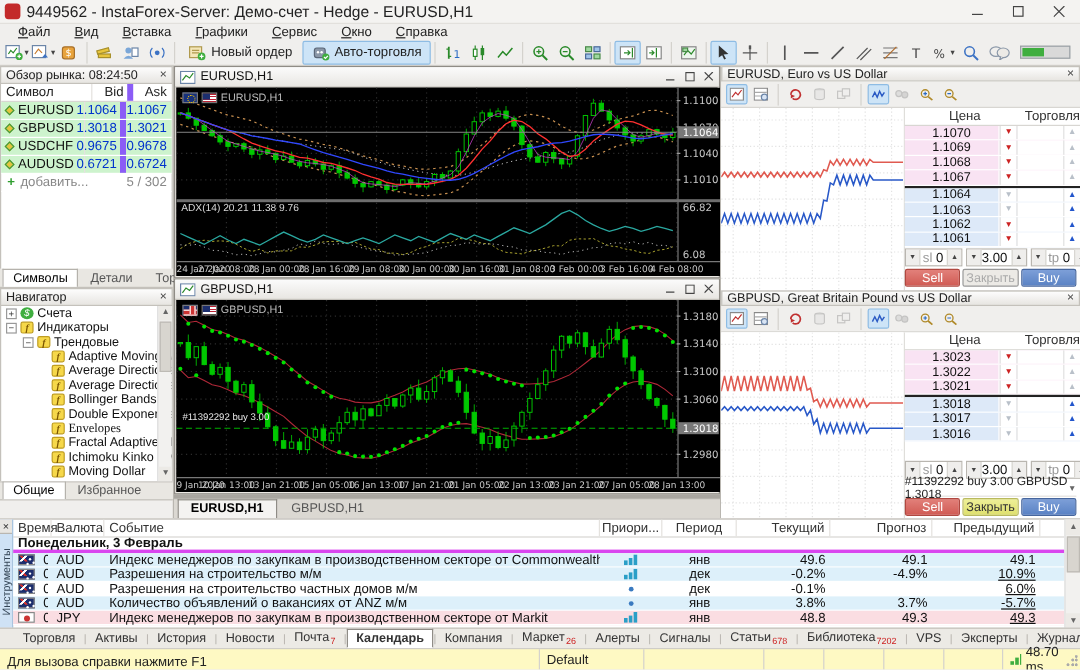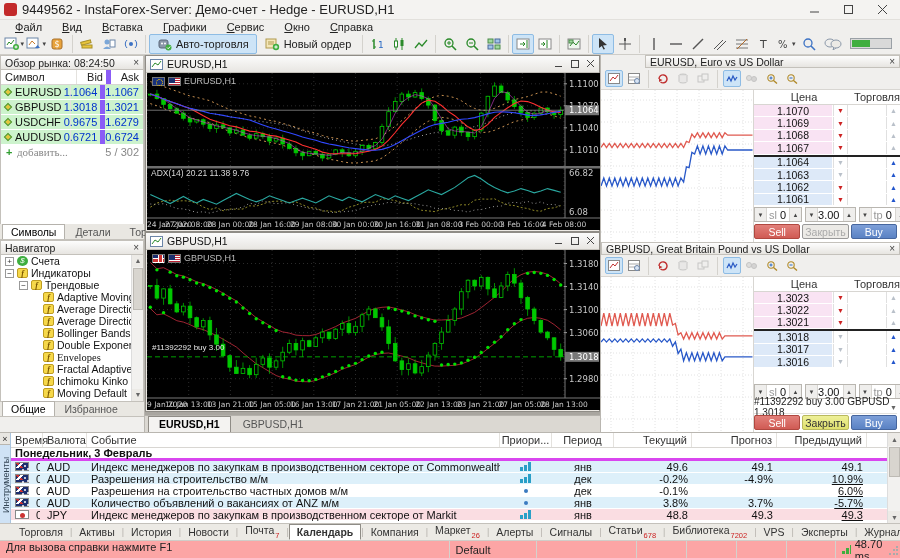--- a/index.html
+++ b/index.html
@@ -38,21 +38,21 @@
   .mw-table{background:#fff;border-left:1px solid #c4c1bb;border-right:1px solid #c4c1bb;}
   .mw-row{display:flex;height:15px;align-items:center;border-bottom:1px solid #fff;}
   .mw-head{border-bottom:1px solid #d8d6d2;color:#222;background:#fff;}
   .mw-row .c1{width:76px;display:flex;align-items:center;gap:4px;padding-left:4px;border-right:1px solid #e4e2de;height:100%;}
   .mw-row .c2{width:34px;text-align:left;padding-right:3px;border-right:5px solid #8b5cf6;height:100%;display:flex;align-items:center;justify-content:flex-end;}
   .mw-row .c3{flex:1;text-align:right;padding-right:4px;height:100%;display:flex;align-items:center;justify-content:flex-end;}
   .mw-row.quote{background:#cdf3cd;}
   .mw-row.quote .c2,.mw-row.quote .c3{color:#0033cc;}
   .sym-icon{width:6px;height:6px;background:#e2c63f;border:1px solid #3f9a3f;transform:rotate(45deg);flex:none;}
   .plus-icon{color:#2f9e2f;font-weight:bold;font-size:11px;width:8px;text-align:center;}
-  .mw-add{color:#888;font-family:Liberation Serif, serif;}
+  .mw-add{color:#888;}
   .mw-blank{height:64px;background:#fff;border-left:1px solid #c4c1bb;border-right:1px solid #c4c1bb;}
   .subtabs{height:16px;display:flex;align-items:flex-end;background:#e9e7e2;border-bottom:1px solid #c4c1bb;padding-left:2px;gap:1px;}
   .subtab{padding:1px 8px;color:#555;border:1px solid transparent;border-bottom:none;font-size:10.5px;white-space:nowrap;}
   .subtab.active{background:#fff;border-color:#b5b2ac;color:#000;}
   .nav-tree{background:#fff;border-left:1px solid #c4c1bb;border-right:1px solid #c4c1bb;height:146px;position:relative;overflow:hidden;}
   .tnode{height:12px;display:flex;align-items:center;gap:3px;white-space:nowrap;font-size:10.5px;color:#111;}
   .exp{width:9px;height:9px;border:1px solid #999;background:#fff;font-size:8px;line-height:7px;text-align:center;color:#333;flex:none;}
   .exp.p::before{content:"+";}
   .exp.m::before{content:"\2212";}
   .ficon{width:11px;height:10px;background:#f6d84a;border:1px solid #bf9d22;border-radius:2px;color:#7a5500;font:italic bold 8px "Liberation Serif",serif;text-align:center;line-height:9px;flex:none;}
@@ -161,21 +161,21 @@
   .cal-scroll .thumb{position:absolute;top:14px;left:1px;width:11px;height:30px;background:#d8d5cf;border:1px solid #bdbab4;}
 
   
   .btabs{position:absolute;left:0;top:523px;width:900px;height:17px;background:#eceae5;border-top:1px solid #c4c1bb;display:flex;align-items:center;padding-left:12px;}
   .btab{padding:1px 7px;color:#333;white-space:nowrap;position:relative;font-size:10.5px;}
   .btab .badge{color:#cc2222;font-size:7.5px;vertical-align:sub;margin-left:1px;}
   .btab.active{background:#fff;border:1px solid #8f8c86;border-bottom:1px solid #fff;font-weight:bold;}
   .btab-sep{color:#b5b2ac;font-size:9px;}
 
   
-  .statusbar{position:absolute;left:0;top:540px;width:900px;height:18px;background:#fca5a5;border-top:1px solid #cfcdc8;display:flex;align-items:flex-start;}
+  .statusbar{position:absolute;left:0;top:540px;width:900px;height:18px;background:#fef9c3;border-top:1px solid #cfcdc8;display:flex;align-items:flex-end;}
   .st-help{width:450px;padding-left:6px;color:#222;}
   .st-cell{height:100%;border-left:1px solid #d4d2cd;display:flex;align-items:center;padding-left:6px;color:#222;}
   .st-def{width:88px;}
   .e1{width:100px;}.e2{width:50px;}.e3{width:50px;}.e4{width:50px;}.e5{width:50px;}
   .st-ping{flex:1;justify-content:flex-end;padding-right:14px;gap:4px;display:flex;align-items:center;}
   .sig{width:12px;height:9px;background-image:linear-gradient(#3fae3f,#3fae3f),linear-gradient(#3fae3f,#3fae3f),linear-gradient(#3fae3f,#3fae3f);background-size:3px 3px,3px 6px,3px 9px;background-position:0 100%,4px 100%,8px 100%;background-repeat:no-repeat;}
   .grip{position:absolute;right:2px;bottom:2px;width:10px;height:10px;background:radial-gradient(circle 1px at 2px 8px,#aaa 1px,transparent 1.5px),radial-gradient(circle 1px at 6px 8px,#aaa 1px,transparent 1.5px),radial-gradient(circle 1px at 6px 4px,#aaa 1px,transparent 1.5px),radial-gradient(circle 1px at 9px 8px,#aaa 1px,transparent 1.5px),radial-gradient(circle 1px at 9px 4px,#aaa 1px,transparent 1.5px),radial-gradient(circle 1px at 9px 1px,#aaa 1px,transparent 1.5px);}
 </style>
 </head>
 <body>
@@ -252,40 +252,40 @@
         <rect x="8" y="3" width="5" height="7" fill="#fff" stroke="#6b85a8"></rect>
       </svg>
     </span>
   <span class="tbtn">
       <svg width="14" height="14">
         <circle cx="7" cy="7" r="2" fill="#3c72c4"></circle>
         <path d="M3 3 a5.5 5.5 0 0 0 0 8 M11 3 a5.5 5.5 0 0 1 0 8" fill="none" stroke="#3c72c4"></path>
       </svg>
     </span>
   <span class="tsep"></span>
-  <span class="tlabelbtn sel">
-    <svg width="15" height="14">
-        <rect x="2" y="3" width="9" height="8" rx="2" fill="#8a97a8" stroke="#5a6778"></rect>
-        <circle cx="5" cy="6.5" r="1" fill="#fff"></circle>
-        <circle cx="8" cy="6.5" r="1" fill="#fff"></circle>
-        <circle cx="11.5" cy="10.5" r="3" fill="#3fae3f"></circle>
-        <path d="M10 10.5 l1.2 1.2 2-2.2" stroke="#fff" fill="none"></path>
-      </svg>
-    <span>Авто-торговля</span>
-  </span>
   <span class="tlabelbtn">
     <svg width="15" height="14">
         <rect x="1" y="2" width="10" height="9" fill="#f4e6b8" stroke="#b09a4e"></rect>
         <line x1="3" y1="5" x2="9" y2="5" stroke="#b09a4e"></line>
         <line x1="3" y1="7" x2="9" y2="7" stroke="#b09a4e"></line>
         <circle cx="11" cy="10" r="3.2" fill="#3fae3f"></circle>
         <line x1="9.3" y1="10" x2="12.7" y2="10" stroke="#fff"></line>
         <line x1="11" y1="8.3" x2="11" y2="11.7" stroke="#fff"></line>
       </svg>
     <span>Новый ордер</span>
+  </span>
+  <span class="tlabelbtn sel">
+    <svg width="15" height="14">
+        <rect x="2" y="3" width="9" height="8" rx="2" fill="#8a97a8" stroke="#5a6778"></rect>
+        <circle cx="5" cy="6.5" r="1" fill="#fff"></circle>
+        <circle cx="8" cy="6.5" r="1" fill="#fff"></circle>
+        <circle cx="11.5" cy="10.5" r="3" fill="#3fae3f"></circle>
+        <path d="M10 10.5 l1.2 1.2 2-2.2" stroke="#fff" fill="none"></path>
+      </svg>
+    <span>Авто-торговля</span>
   </span>
   <span class="tsep"></span>
   <span class="tbtn">
       <svg width="15" height="14">
         <line x1="4" y1="2" x2="4" y2="12" stroke="#2a8a2a" stroke-width="1.5"></line>
         <line x1="2" y1="4" x2="4" y2="4" stroke="#2a8a2a"></line>
         <line x1="4" y1="10" x2="6" y2="10" stroke="#2a8a2a"></line>
         <text x="8" y="11" font-size="9" fill="#2a6ac4">1</text>
       </svg>
     </span>
@@ -451,21 +451,21 @@
           </span>
         <span class="c2">1.3018</span>
         <span class="c3">1.3021</span>
       </div>
       <div class="mw-row quote">
         <span class="c1">
             <i class="sym-icon"></i>
             <span>USDCHF</span>
           </span>
         <span class="c2">0.9675</span>
-        <span class="c3">1.6279</span>
+        <span class="c3">0.9678</span>
       </div>
       <div class="mw-row quote">
         <span class="c1">
             <i class="sym-icon"></i>
             <span>AUDUSD</span>
           </span>
         <span class="c2">0.6721</span>
         <span class="c3">0.6724</span>
       </div>
       <div class="mw-row">
@@ -532,21 +532,21 @@
       <div class="tnode" style="padding-left:42px;">
           <i class="ficon"></i>
           <span>Fractal Adaptive Mo</span>
         </div>
       <div class="tnode" style="padding-left:42px;">
           <i class="ficon"></i>
           <span>Ichimoku Kinko Hy</span>
         </div>
       <div class="tnode" style="padding-left:42px;">
           <i class="ficon"></i>
-          <span>Moving Default</span>
+          <span>Moving Dollar</span>
         </div>
       <div class="vscroll">
         <span class="up">▲</span>
         <span class="thumb"></span>
         <span class="dn">▼</span>
       </div>
     </div>
     <div class="subtabs" style="border-top:1px solid #c4c1bb;">
       <span class="subtab active">Общие</span>
       <span class="subtab">Избранное</span>
@@ -1033,21 +1033,21 @@
   </div>
   <div class="mdi-tabs">
     <span class="mdi-tab active">EURUSD,H1</span>
     <span class="mdi-tab">GBPUSD,H1</span>
   </div>
 </div>
 
 <div class="rightcol">
 
   <div class="dom" style="height:187px;">
-    <div class="panel-hdr" style="height:13px;margin-left:44px;">
+    <div class="panel-hdr" style="height:13px;">
       <span>EURUSD, Euro vs US Dollar</span>
       <span class="x">×</span>
     </div>
     <div class="dom-toolbar">
       <span class="tbtn sel" style="width:18px;height:17px;">
           <svg width="12" height="11">
             <rect x="0.5" y="0.5" width="11" height="10" fill="#fff" stroke="#888"></rect>
             <polyline points="2,8 5,4 7,6 10,2" fill="none" stroke="#c03030"></polyline>
           </svg>
         </span>

